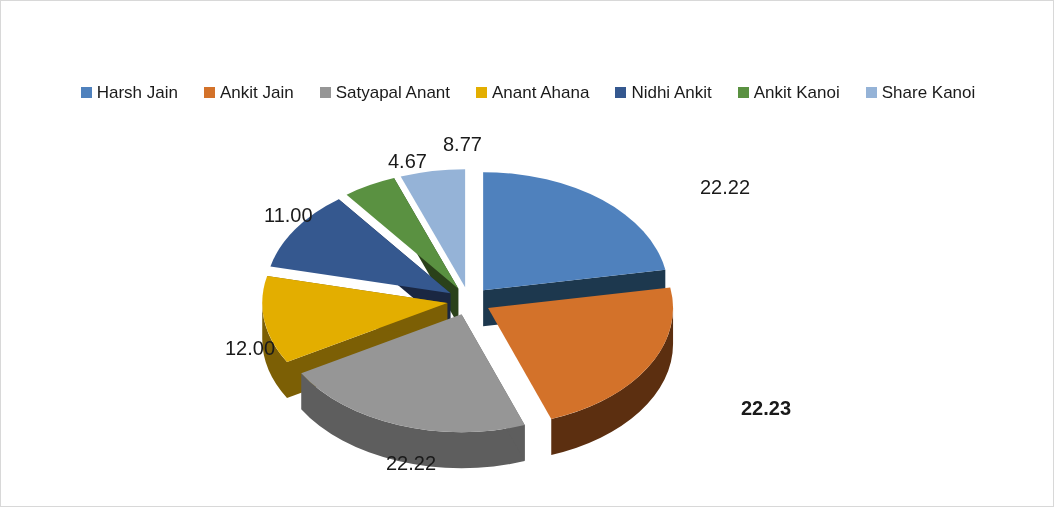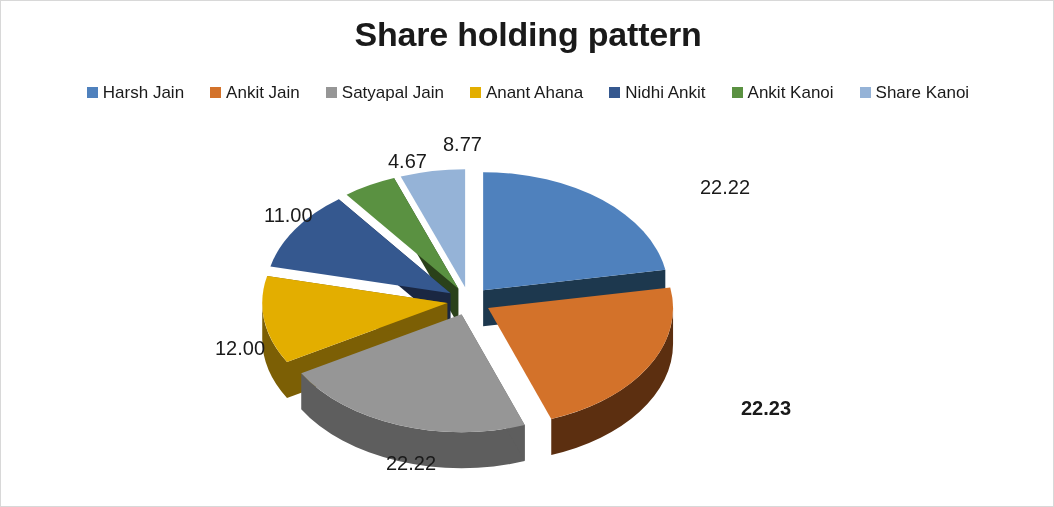--- a/index.html
+++ b/index.html
@@ -88,37 +88,36 @@
     color: #1a1a1a;
     white-space: nowrap;
     line-height: 1;
   }
 </style>
 </head>
 <body>
 
 <div id="chart-frame">
 
-  <div id="chart-title">Share holding pattern</div>
 
   <div id="chart-legend">
 
     <div class="legend-item">
       <span class="legend-swatch" style="background: rgb(79, 129, 189);"></span>
       <span class="legend-label">Harsh Jain</span>
     </div>
 
     <div class="legend-item">
       <span class="legend-swatch" style="background: rgb(211, 114, 42);"></span>
       <span class="legend-label">Ankit Jain</span>
     </div>
 
     <div class="legend-item">
       <span class="legend-swatch" style="background: rgb(150, 150, 150);"></span>
-      <span class="legend-label">Satyapal Jain</span>
+      <span class="legend-label">Satyapal Anant</span>
     </div>
 
     <div class="legend-item">
       <span class="legend-swatch" style="background: rgb(227, 174, 0);"></span>
       <span class="legend-label">Anant Ahana</span>
     </div>
 
     <div class="legend-item">
       <span class="legend-swatch" style="background: rgb(53, 88, 143);"></span>
       <span class="legend-label">Nidhi Ankit</span>
@@ -170,21 +169,21 @@
         <path d="M 457.4074762896639 175.7011625571603 L 345.58750508770765 81.69569231264154 A 185 118 0 0 1 392.9942856262431 65.08466837738061 Z" fill="#5A9141"></path>
         <path d="M 464.10867064619634 174.1888214913307 L 399.6954799827755 63.57232731155101 A 185 118 0 0 1 464.1086706461963 56.188821491330714 Z" fill="#95B3D7"></path>
       </svg>
 
     <div class="data-label" style="left:699px; top:64px;">22.22</div>
 
     <div class="data-label" style="left:740px; top:285px;font-weight:bold;">22.23</div>
 
     <div class="data-label" style="left:385px; top:340px;">22.22</div>
 
-    <div class="data-label" style="left:214px; top:225px;">12.00</div>
+    <div class="data-label" style="left:224px; top:225px;">12.00</div>
 
     <div class="data-label" style="left:263px; top:92px;">11.00</div>
 
     <div class="data-label" style="left:359px; top:38px;margin-left:28px;">4.67</div>
 
     <div class="data-label" style="left:442px; top:21px;">8.77</div>
   </div>
 
 </div>
 

